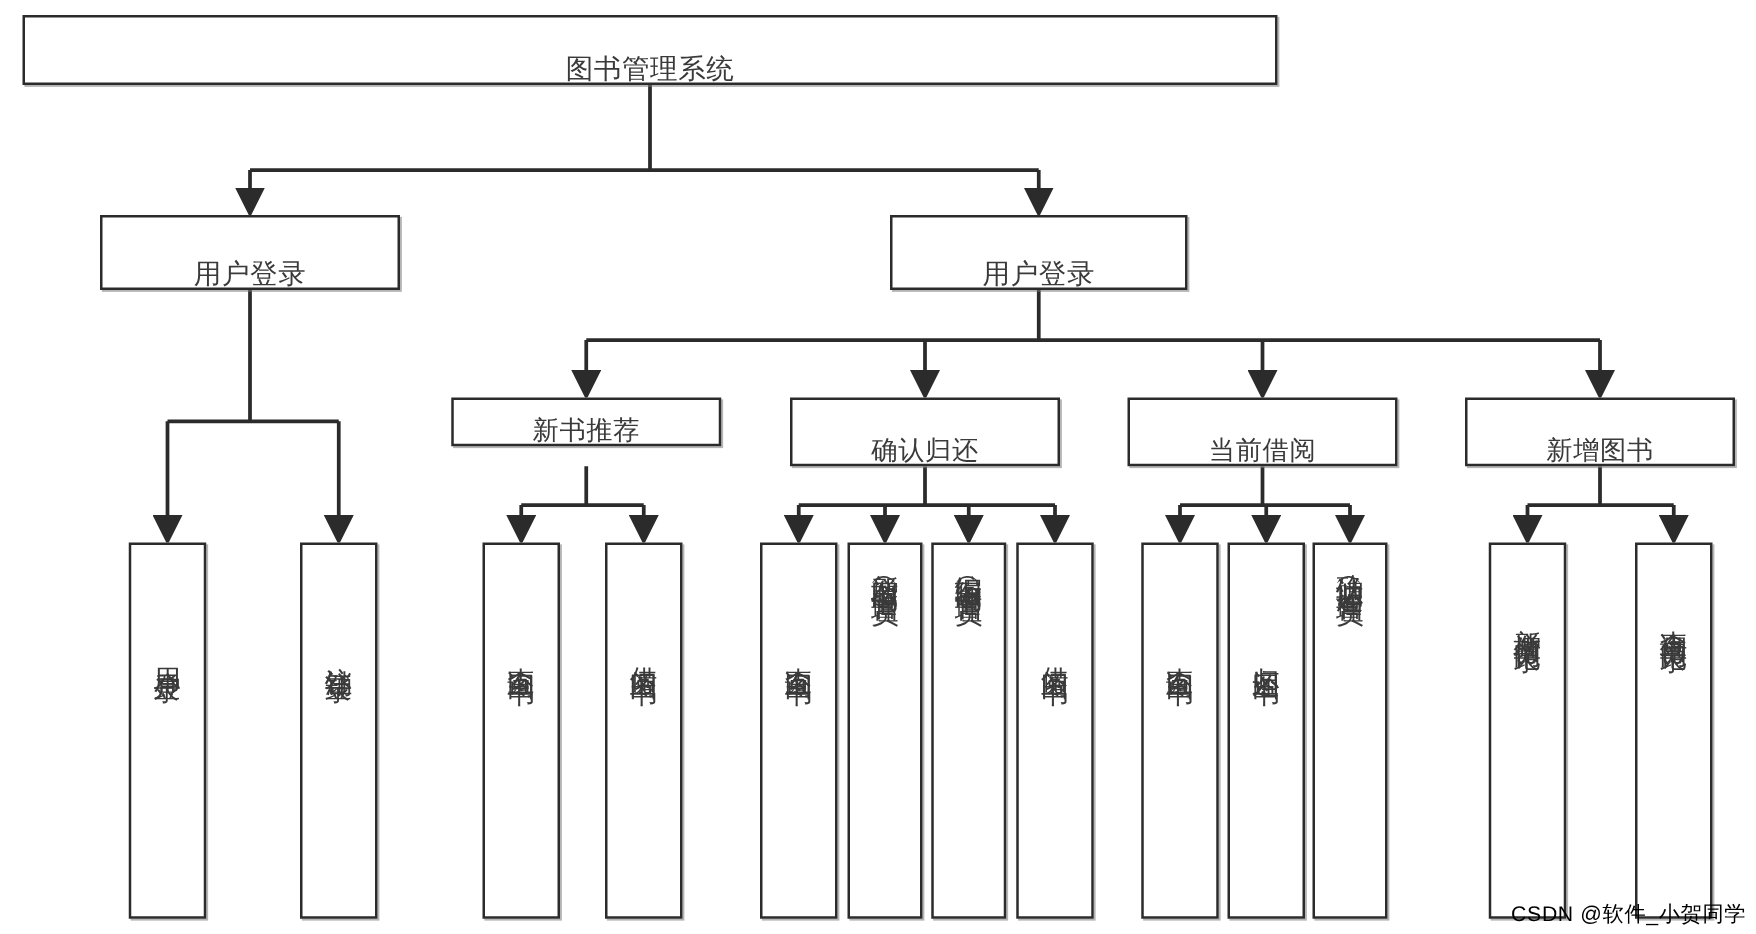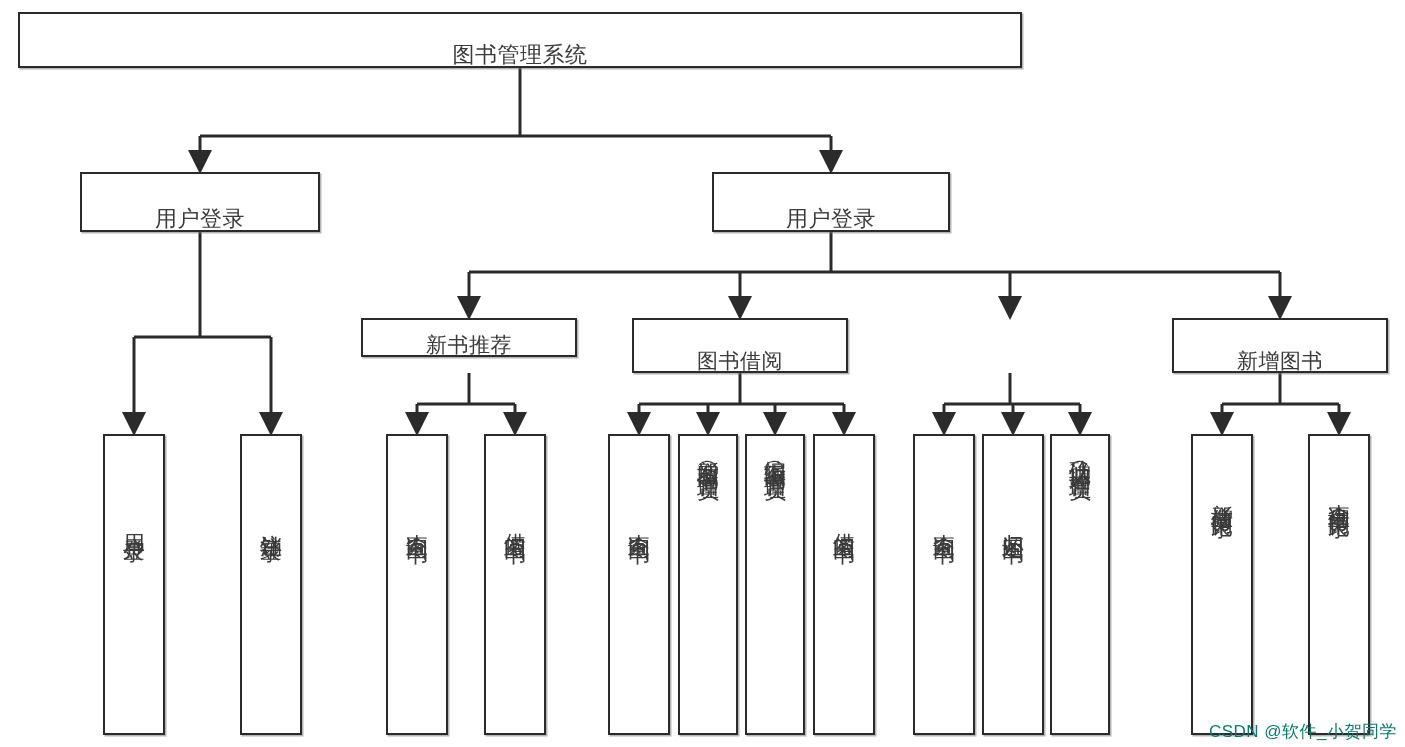--- a/index.html
+++ b/index.html
@@ -59,21 +59,21 @@
   }
   .node.root .lbl { font-size: 22px; }
   .node.lvl1 .lbl { font-size: 22px; }
   .node.lvl2 .lbl { font-size: 21px; }
 
   .watermark {
     position: absolute;
     right: 8px;
     bottom: 4px;
     font-size: 17px;
-    color: #0f766e;
+    color: #000000;
     letter-spacing: 0.5px;
     z-index: 5;
     white-space: nowrap;
   }
 </style>
 </head>
 <body>
 
 <div id="canvas">
 
@@ -135,21 +135,24 @@
     <span class="lbl">用户登录</span>
   </div>
   <div class="node lvl1" id="node-l1-1" style="left: 712px; top: 172px; width: 238px; height: 60px;">
     <span class="lbl">用户登录</span>
   </div>
 
   <div class="node lvl2" id="node-l2-0" style="left: 361px; top: 318px; width: 216px; height: 39px;">
     <span class="lbl">新书推荐</span>
   </div>
   <div class="node lvl2" id="node-l2-1" style="left: 632px; top: 318px; width: 216px; height: 55px;">
-    <span class="lbl">图书借阅</span>
+    <span class="lbl">确认归还</span>
+  </div>
+  <div class="node lvl2" id="node-l2-2" style="left: 902px; top: 318px; width: 216px; height: 55px;">
+    <span class="lbl">当前借阅</span>
   </div>
   <div class="node lvl2" id="node-l2-3" style="left: 1172px; top: 318px; width: 216px; height: 55px;">
     <span class="lbl">新增图书</span>
   </div>
 
   <div class="node vert" id="node-leaf-0" style="left: 103px; top: 434px; width: 62px; height: 301px; padding-top: 80px;">
     <span class="lbl">用户登录</span>
   </div>
   <div class="node vert" id="node-leaf-1" style="left: 240px; top: 434px; width: 62px; height: 301px; padding-top: 80px;">
     <span class="lbl">注销登录</span>

